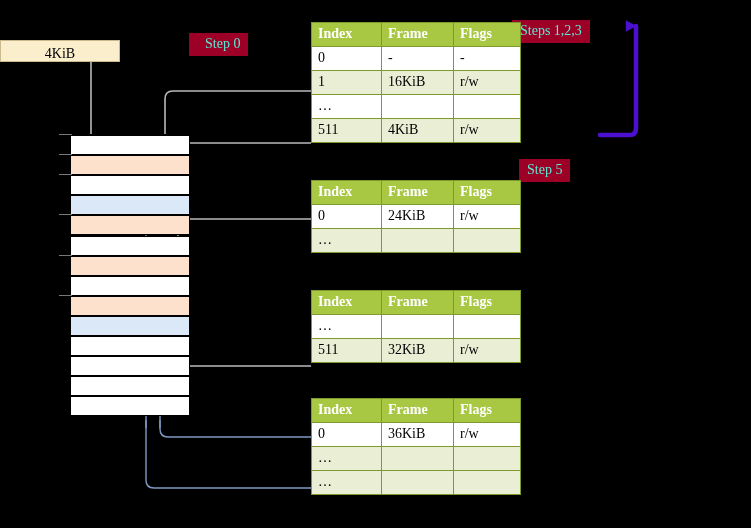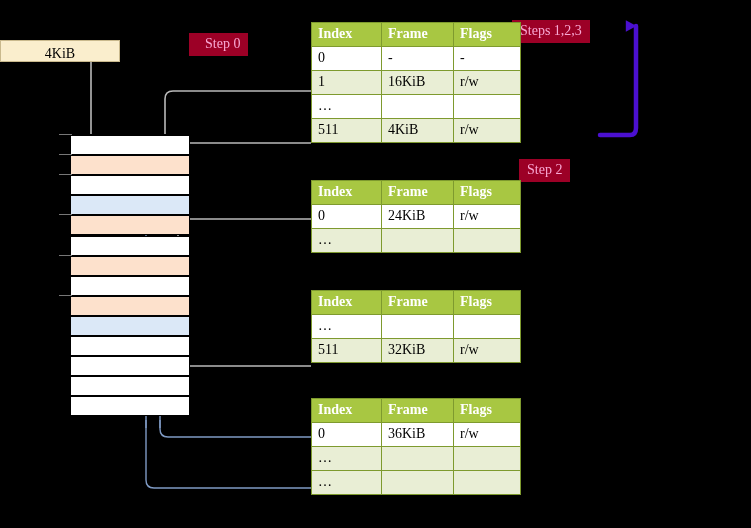--- a/index.html
+++ b/index.html
@@ -12,21 +12,21 @@
     width: 751px;
     height: 528px;
     background: #000000;
     overflow: hidden;
     font-family: "Liberation Serif", serif;
   }
 
   
   .badge {
     position: absolute;
-    color: #f9a8d4;
+    color: #5eead4;
     font-family: "Liberation Serif", serif;
     font-size: 14px;
     line-height: 1;
     padding: 4px 8px 5px 8px;
     white-space: nowrap;
   }
   .badge.red   { background: #9c0026; }
   .badge.blue  { background: #5b12e8; }
 
   
@@ -148,21 +148,21 @@
 
   <div class="kib-box" style="left:0px; top:40px; width:120px; height:22px;">
     <span>4KiB</span>
   </div>
 
   <div class="badge red" style="left:189px; top:33px;padding-left:16px;">
     <span>Step 0</span>
   </div>
 
   <div class="badge red" style="left:519px; top:159px;">
-    <span>Step 2</span>
+    <span>Step 5</span>
   </div>
 
   <div class="badge red" style="left:512px; top:20px;">
     <span>Steps 1,2,3</span>
   </div>
 
 
   <div class="mem" id="memory-column" style="left:70px; top:134px; width:120px; height:281px;">
       <div class="mem-row" style="top: 0px; height: 20.1px; background: rgb(255, 255, 255);"></div>
       <div class="mem-row" style="top: 20.1px; height: 20.1px; background: rgb(253, 225, 204);"></div>

